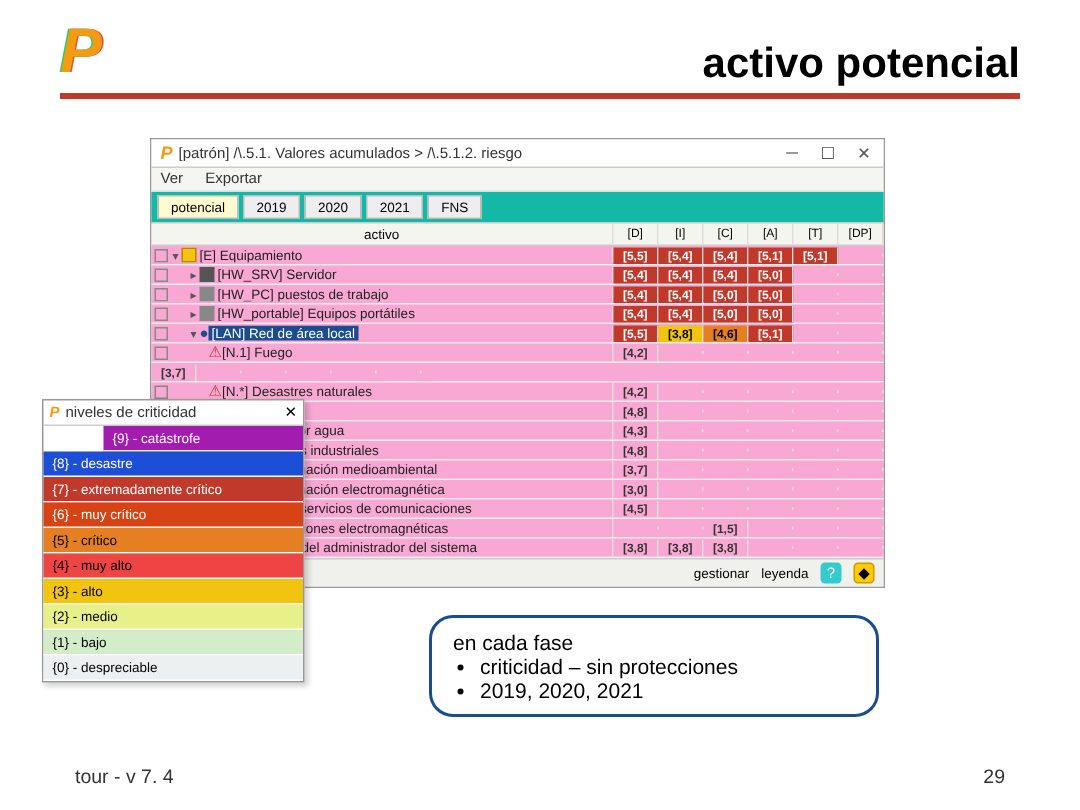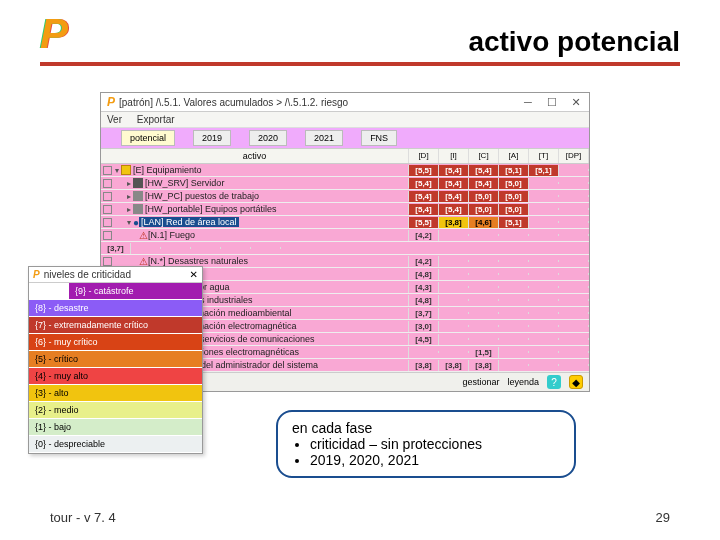--- a/index.html
+++ b/index.html
@@ -15,21 +15,21 @@
   .app-window { position: absolute; top: 92px; left: 100px; width: 490px; border: 1px solid #999; background: #f9f9f6; font-size: 10px; }
   .titlebar { display: flex; align-items: center; padding: 2px 6px; background: #fff; border-bottom: 1px solid #ccc; }
   .titlebar .p-icon { font-weight: bold; font-style: italic; color: #f39c12; margin-right: 4px; font-size: 12px; }
   .titlebar .wtitle { flex: 1; color: #333; font-size: 10px; }
   .win-controls { display: flex; gap: 10px; }
   .win-btn { width: 14px; height: 12px; display: flex; align-items: center; justify-content: center; font-size: 11px; color: #555; }
   
   .menubar { padding: 2px 6px; background: #f5f5f2; border-bottom: 1px solid #ddd; font-size: 10px; color: #333; }
   .menubar span { margin-right: 12px; }
   
-  .tabbar { display: flex; gap: 18px; padding: 2px 20px; background: #f0abfc; border-bottom: 1px solid #ccc; }
+  .tabbar { display: flex; gap: 3px; padding: 2px 4px; background: #14b8a6; border-bottom: 1px solid #ccc; }
   .tab { padding: 2px 8px; border: 1px solid #bbb; background: #eee; font-size: 9px; cursor: pointer; }
   .tab.active { background: #fffbd0; }
   
   .grid-area { background: #f9a8d4; }
   .grid-header { display: flex; background: #f5f5f0; border-bottom: 1px solid #ccc; font-size: 9px; }
   .col-tree { flex: 1; padding: 2px 4px; text-align: center; border-right: 1px solid #ddd; }
   .col-val { width: 30px; padding: 2px 2px; text-align: center; border-right: 1px solid #ddd; font-size: 8px; }
   
   .grid-row { display: flex; border-bottom: 1px solid #eee; font-size: 9px; min-height: 13px; align-items: center; }
   .tree-cell { flex: 1; display: flex; align-items: center; padding: 0 2px; border-right: 1px solid #ddd; overflow: hidden; white-space: nowrap; }
@@ -56,21 +56,21 @@
   .tb-icon { width: 14px; height: 14px; border-radius: 3px; display: flex; align-items: center; justify-content: center; font-size: 10px; }
   .g-icon { background: #3cc; color: #fff; }
   .y-icon { background: #fc0; color: #000; border: 1px solid #c90; }
   
   .legend-window { position: absolute; top: 266px; left: 28px; width: 175px; border: 1px solid #999; background: #fff; font-size: 10px; z-index: 10; box-shadow: 2px 2px 4px rgba(0,0,0,0.2); }
   .legend-title { display: flex; padding: 2px 4px; border-bottom: 1px solid #ccc; align-items: center; }
   .legend-title .p-icon { font-weight: bold; font-style: italic; color: #f39c12; margin-right: 4px; }
   .legend-title .lt { flex: 1; color: #333; }
   .legend-row { padding: 3px 6px; font-size: 9px; border-bottom: 1px solid #fff; }
   
-  .callout { position: absolute; top: 410px; left: 276px; width: 300px; border: 2px solid #1a4d8f; border-radius: 16px; padding: 8px 14px; font-size: 14px; background: #fff; }
+  .callout { position: absolute; top: 410px; left: 286px; width: 300px; border: 2px solid #1a4d8f; border-radius: 16px; padding: 8px 14px; font-size: 14px; background: #fff; }
   .callout ul { list-style: disc; margin-left: 18px; }
   
   .footer-left { position: absolute; bottom: 15px; left: 50px; font-size: 13px; color: #333; }
   .footer-right { position: absolute; bottom: 15px; right: 50px; font-size: 13px; color: #333; }
 </style>
 </head>
 <body>
 
 <div class="slide">
   <div class="header">
@@ -343,21 +343,21 @@
   </div>
 
   <div class="legend-window">
     <div class="legend-title">
       <span class="p-icon">P</span>
       <span class="lt">niveles de criticidad</span>
       <span>✕</span>
     </div>
     <div id="legend-body">
         <div class="legend-row" style="background: #a21caf; color: rgb(255, 255, 255); margin-left: 40px;">{9} - catástrofe</div>
-        <div class="legend-row" style="background: #8b5cf6; color: rgb(255, 255, 255);">{8} - desastre</div>
+        <div class="legend-row" style="background: #1d4ed8; color: rgb(255, 255, 255);">{8} - desastre</div>
         <div class="legend-row" style="background: rgb(192, 57, 43); color: rgb(255, 255, 255);">{7} - extremadamente crítico</div>
         <div class="legend-row" style="background: rgb(216, 67, 21); color: rgb(255, 255, 255);">{6} - muy crítico</div>
         <div class="legend-row" style="background: rgb(230, 126, 34); color: rgb(0, 0, 0);">{5} - crítico</div>
         <div class="legend-row" style="background: #ef4444; color: rgb(0, 0, 0);">{4} - muy alto</div>
         <div class="legend-row" style="background: rgb(241, 196, 15); color: rgb(0, 0, 0);">{3} - alto</div>
         <div class="legend-row" style="background: rgb(232, 240, 138); color: rgb(0, 0, 0);">{2} - medio</div>
         <div class="legend-row" style="background: rgb(212, 237, 201); color: rgb(0, 0, 0);">{1} - bajo</div>
         <div class="legend-row" style="background: rgb(236, 240, 241); color: rgb(0, 0, 0);">{0} - despreciable</div>
       </div>
   </div>

